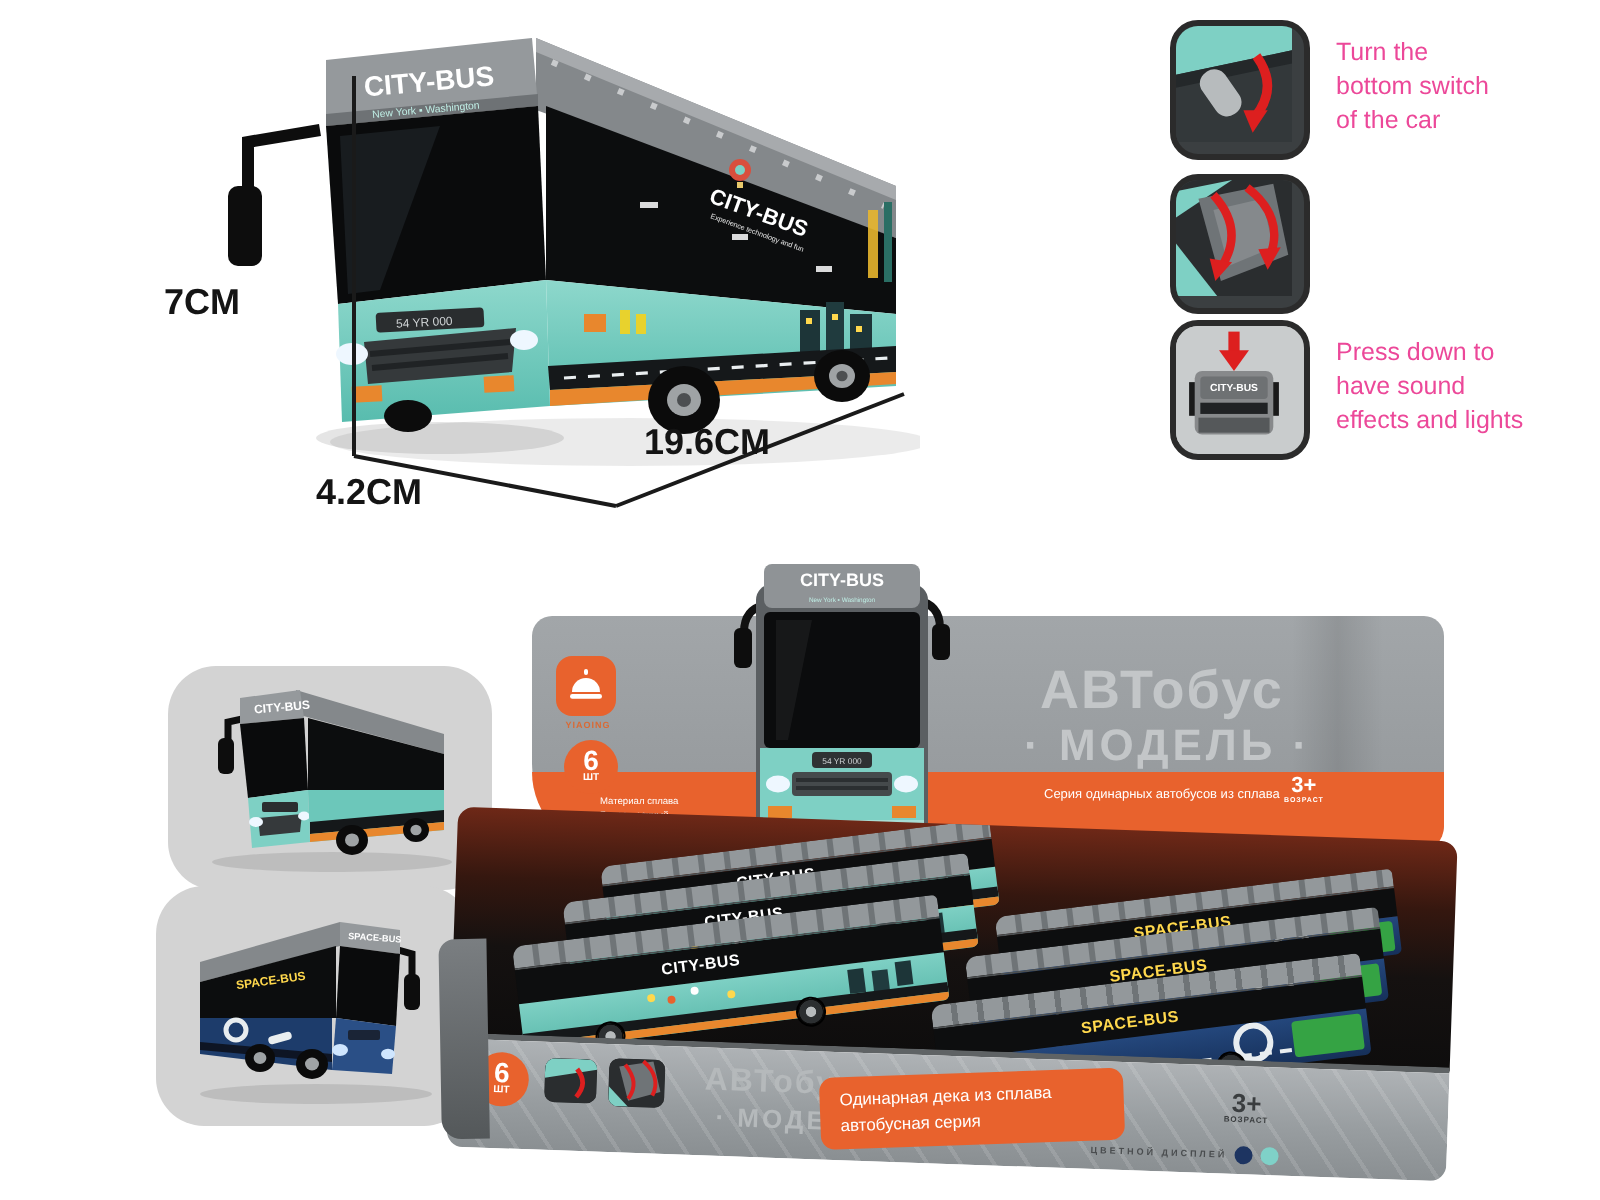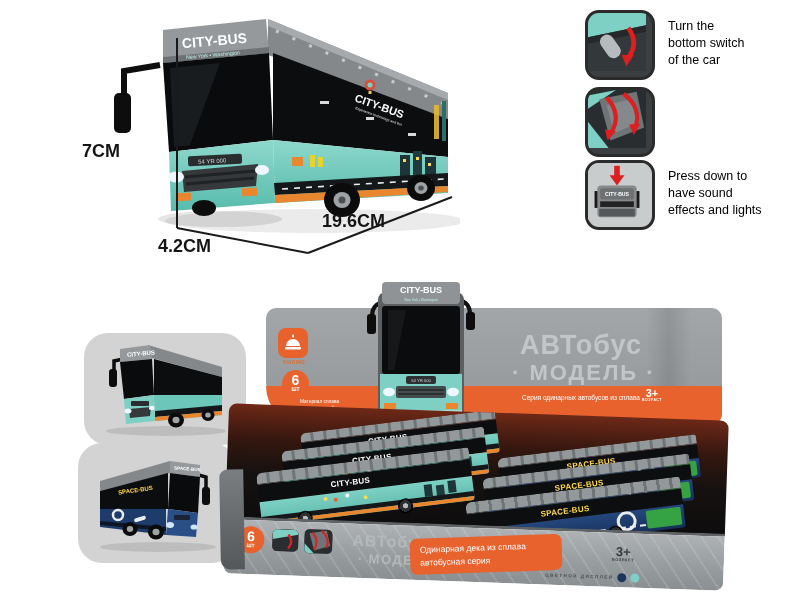--- a/index.html
+++ b/index.html
@@ -5,21 +5,21 @@
   html,body{margin:0;padding:0;background:#fff;}
   #stage{position:relative;width:800px;height:600px;background:#fff;overflow:hidden;
          font-family:"Liberation Sans",sans-serif;}
   .abs{position:absolute;}
   .preline{white-space:pre-line;}
 
   
   .feature-row{position:absolute;left:585px;display:flex;gap:13px;width:212px;}
   .feature-icon{width:64px;height:64px;border:3px solid #2b2b2b;border-radius:14px;
                 overflow:hidden;flex:0 0 auto;background:#3b3f41;}
-  .feature-text{font-size:12.5px;line-height:1.35;color:#000000;padding-top:8px;}
+  .feature-text{font-size:12.5px;line-height:1.35;color:#ec4899;padding-top:8px;}
 
   
   .mini-card{position:absolute;background:#d3d3d3;border-radius:24px;}
 
   
   #box-back{left:266px;top:308px;width:456px;height:118px;
             background:linear-gradient(180deg,#a2a6a9 0%,#979b9e 70%);
             border-radius:10px 10px 14px 44px;}
   #box-back .fold{position:absolute;right:0;top:0;width:76px;height:100%;
             background:linear-gradient(90deg,rgba(0,0,0,0) 0%,rgba(0,0,0,.10) 30%,rgba(0,0,0,0) 60%);

